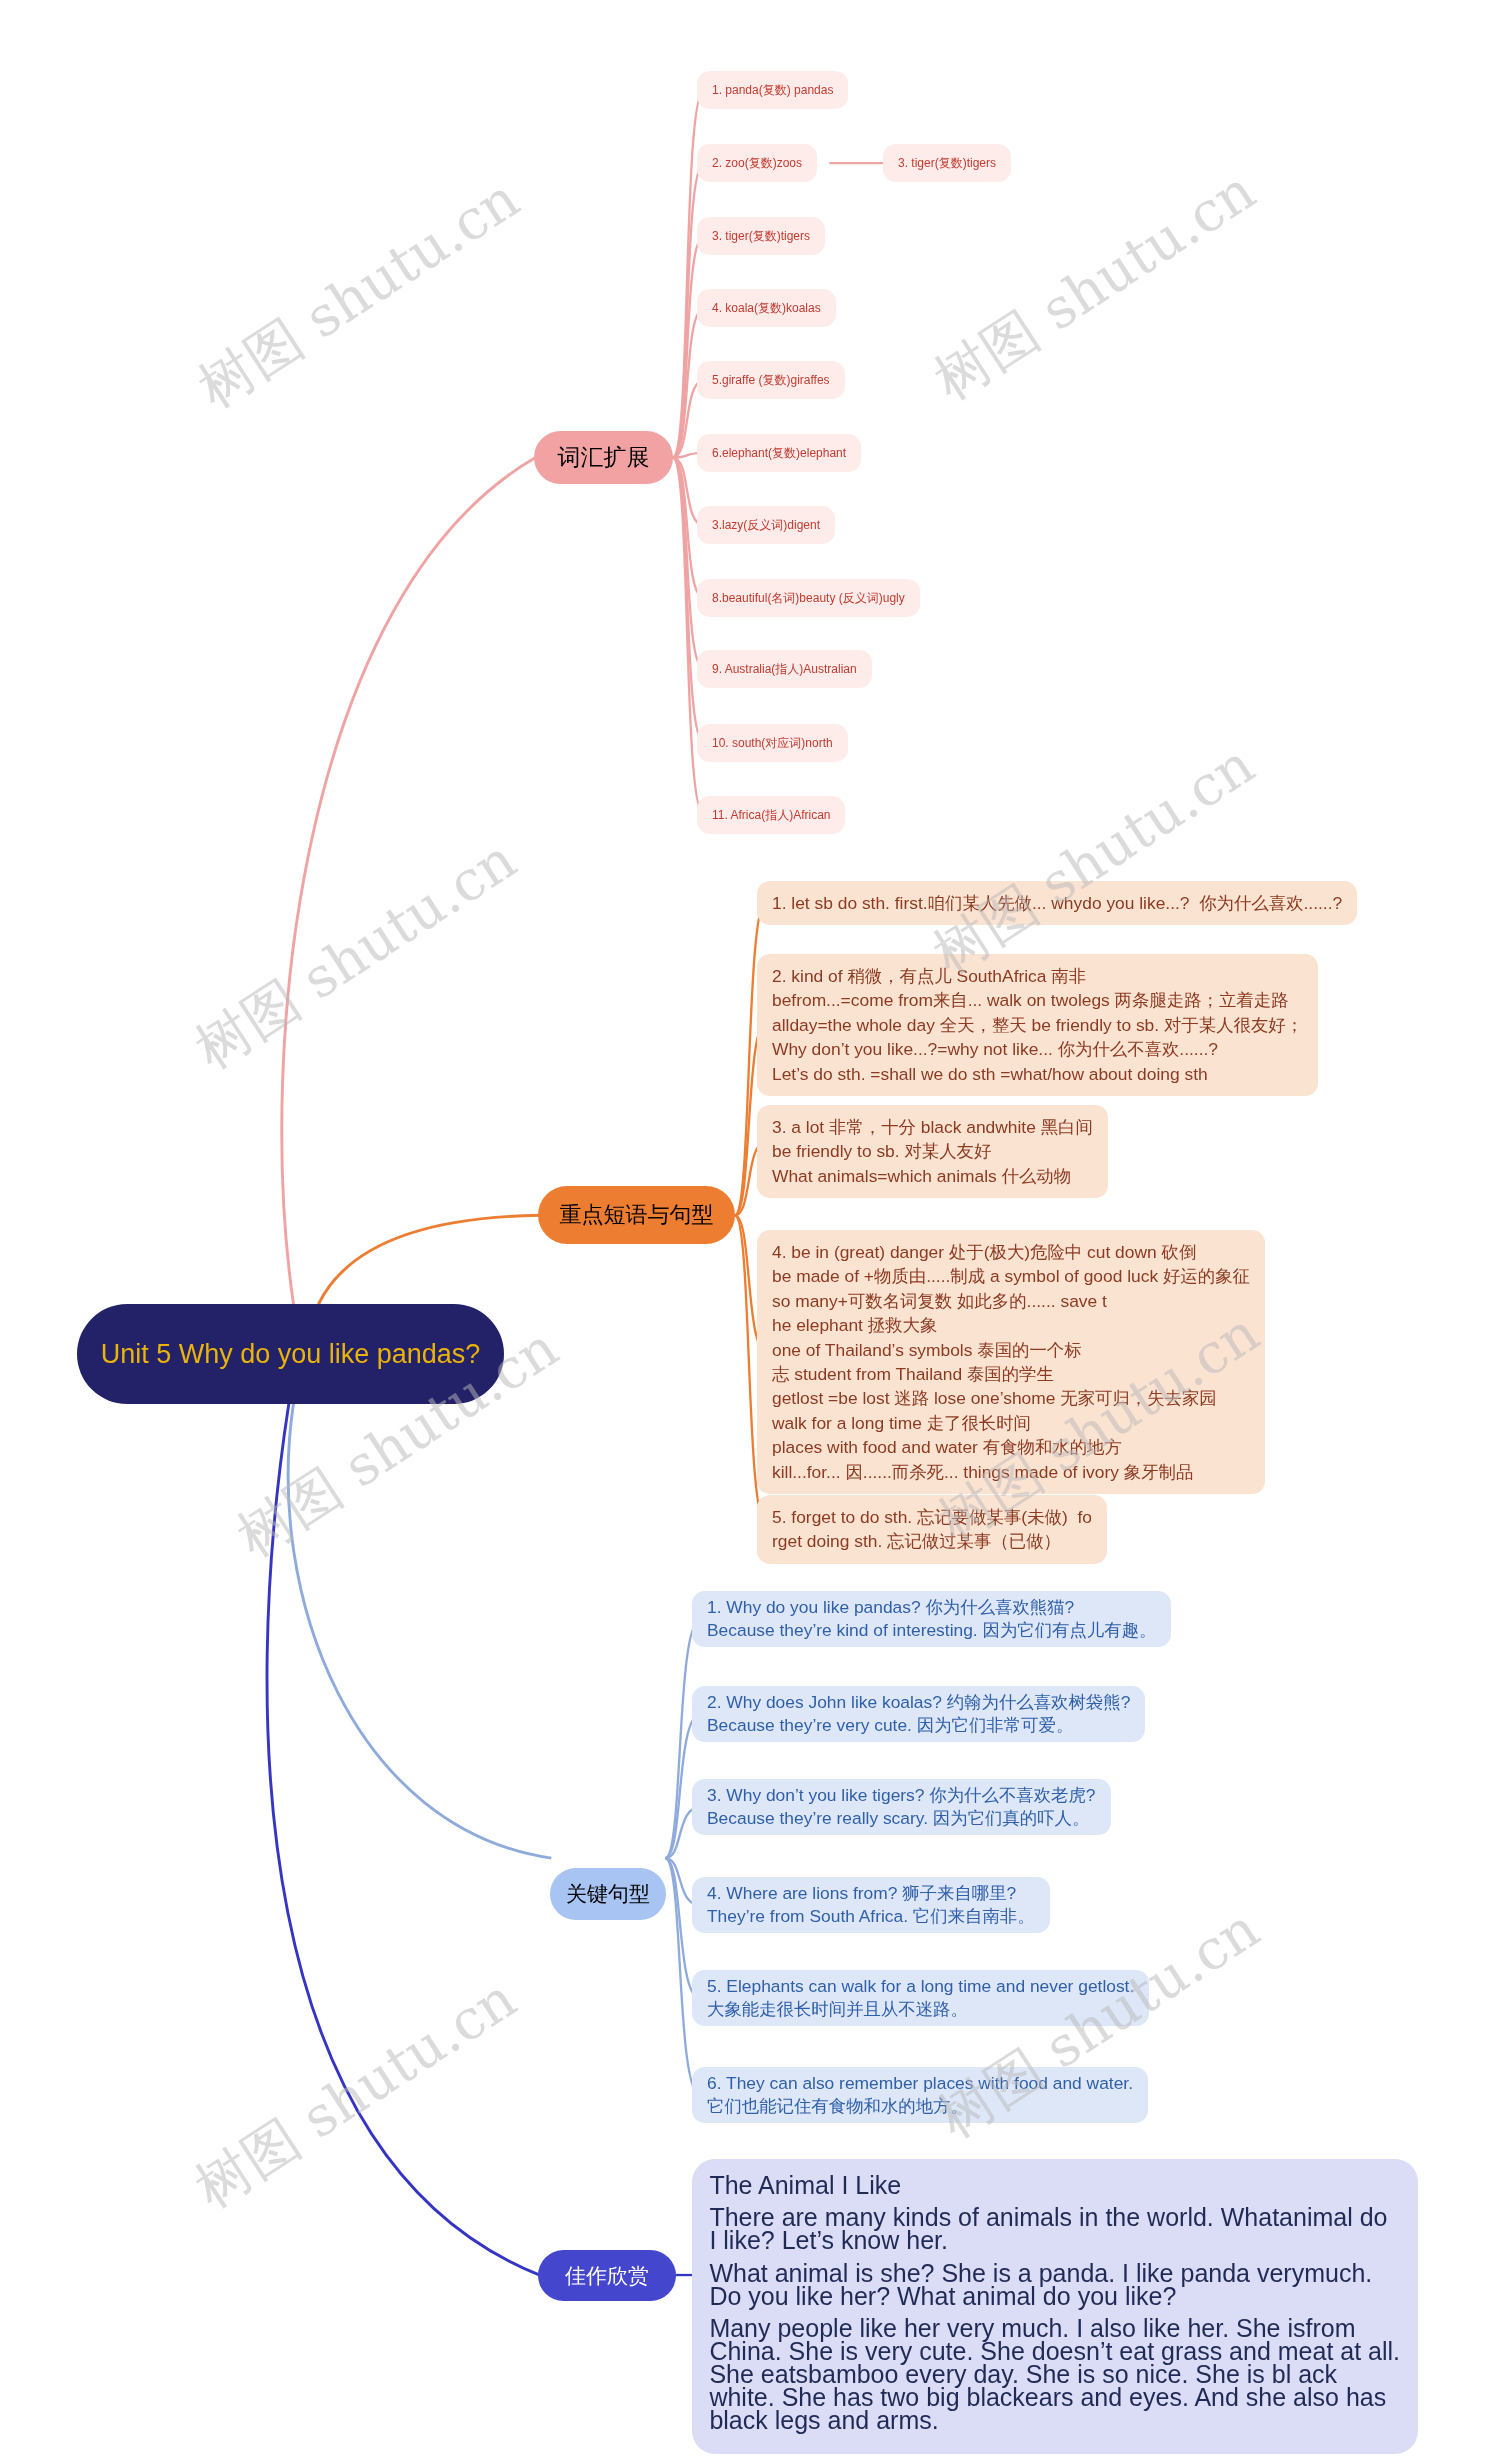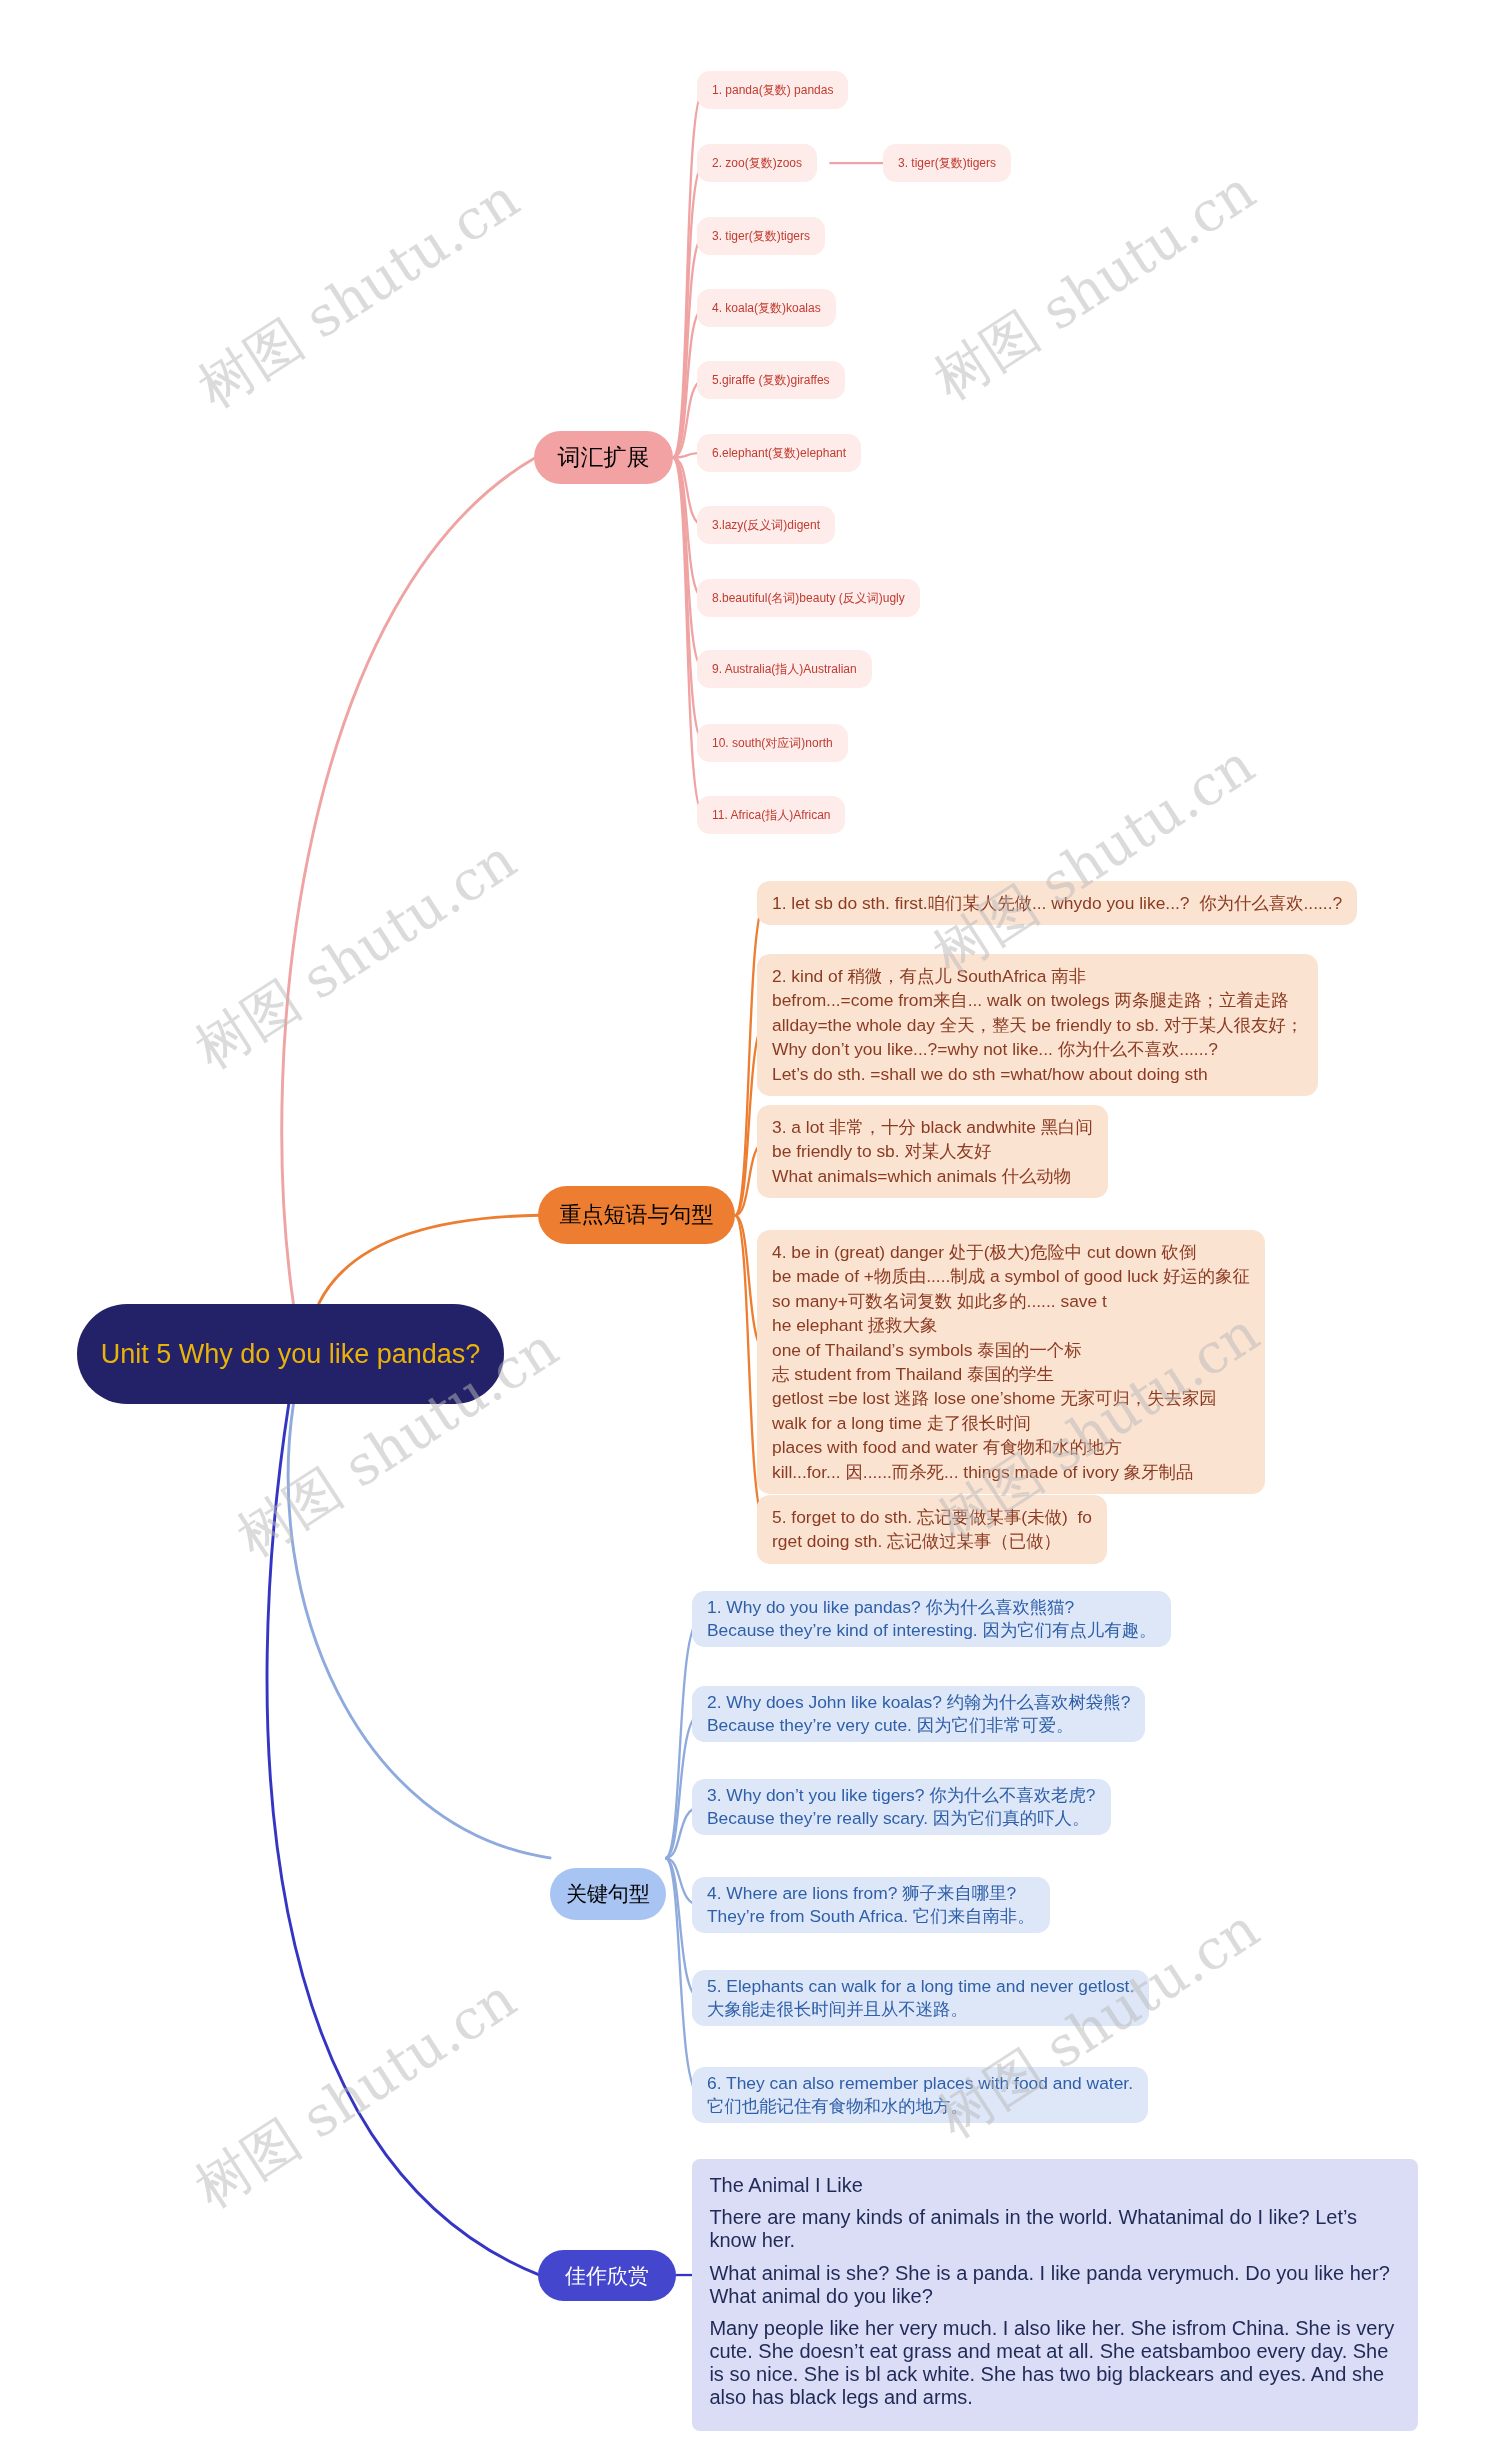--- a/index.html
+++ b/index.html
@@ -15,22 +15,22 @@
   }
   .phrase-box{
     background:#fbe3d2;color:#8c3b22;font-size:17.4px;line-height:24.4px;
     padding:10px 15px;white-space:pre;
   }
   .sentence-box{
     background:#dde7f8;color:#2e5fa8;font-size:17.4px;line-height:23px;
     padding:5.2px 15px;white-space:pre;
   }
   .essay-box{
-    background:#dbdcf5;color:#1f2a56;font-size:20px;line-height:23px;
-    padding:12.8px 17.4px;width:691px;border-radius:8px;
+    background:#dbdcf5;color:#1f2a56;font-size:25px;line-height:23px;
+    padding:12.8px 17.4px;width:691px;border-radius:23px;
   }
   .essay-box p{margin:9.3px 0;}
   .essay-box p:first-child{margin-top:2.3px;}
   .pill{
     position:absolute;z-index:3;display:flex;align-items:center;justify-content:center;
     border-radius:35px;color:#000000;white-space:nowrap;
   }
   #root-node{
     left:77px;top:1304px;width:427px;height:100px;border-radius:50px;
     background:#232168;color:#eab308;font-size:27px;line-height:36px;

